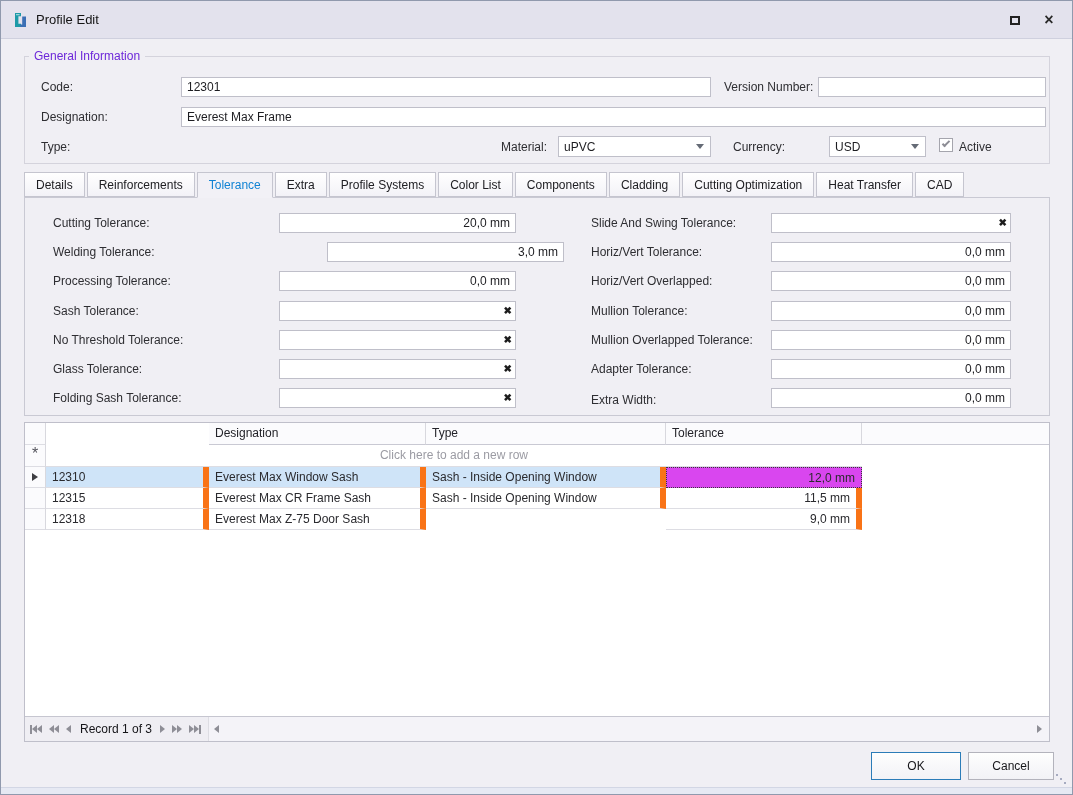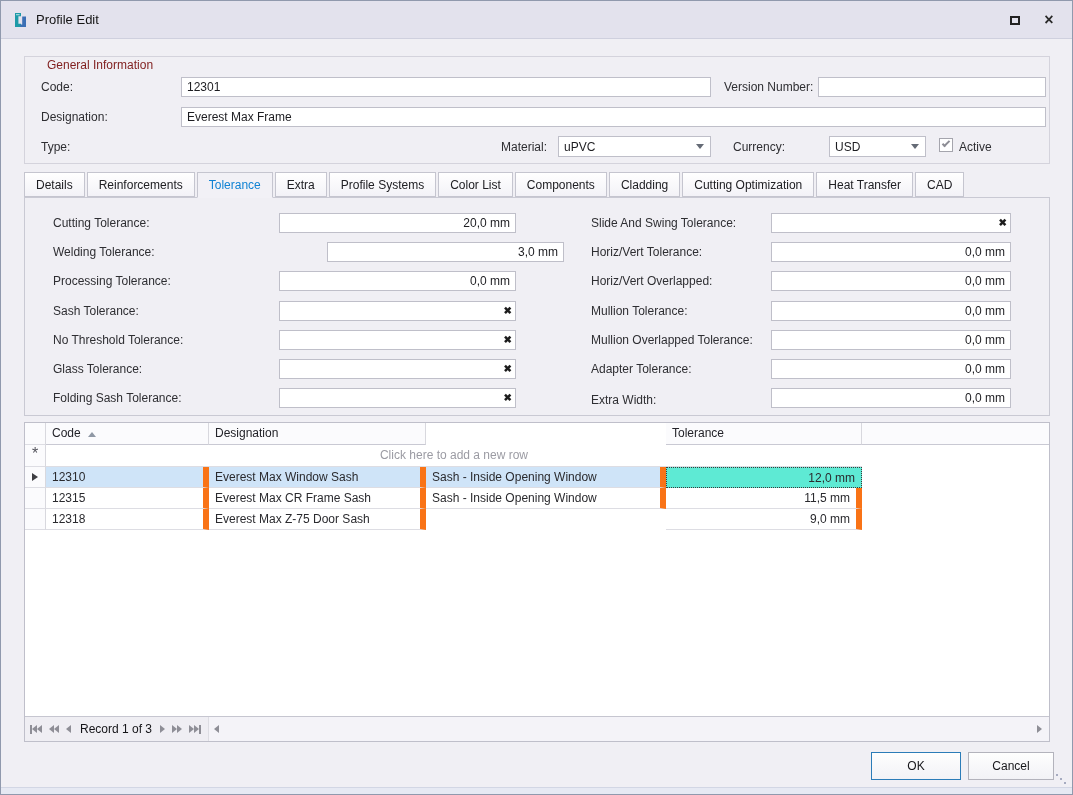--- a/index.html
+++ b/index.html
@@ -16,21 +16,21 @@
   .title-text{position:absolute;left:35px;top:11px;font-size:13px;color:#141414;}
   .winbtn{position:absolute;top:6px;width:30px;height:26px;display:flex;align-items:center;
           justify-content:center;cursor:default;}
   .btn-max{right:42px;}
   .btn-close{right:8px;font-size:16px;font-weight:bold;color:#2a2a2a;line-height:1;}
   .max-glyph{width:10px;height:9px;border:2px solid #222;}
 
   
   .groupbox{position:absolute;left:23px;top:55px;width:1026px;height:108px;
             border:1px solid #d4d3dc;}
-  .legend{position:absolute;left:17px;top:-8px;background:#f0eff4;padding:0 5px;color:#7f1d1d;margin-top:9px;}
+  .legend{position:absolute;left:4px;top:-8px;background:#f0eff4;padding:0 5px;color:#6d28d9;}
 
   .lbl{position:absolute;white-space:nowrap;color:#2e2e32;}
   .txt{position:absolute;height:20px;border:1px solid #bfbfc9;background:#fff;
        font-family:"Liberation Sans",sans-serif;font-size:12px;color:#1d1d21;
        padding:0 5px;outline:none;}
   .txt.right{text-align:right;}
 
   .combo{position:absolute;height:21px;border:1px solid #bfbfc9;background:#fff;
          display:flex;align-items:center;padding-left:5px;cursor:default;}
   .combo .val{flex:1;color:#1d1d21;}
@@ -56,21 +56,21 @@
 
   
   .grid{position:absolute;left:23px;top:421px;width:1026px;height:320px;
         border:1px solid #bfbfca;background:#fff;}
   .gh{position:absolute;top:0;height:22px;background:#fbfbfd;border-right:1px solid #d8d8de;
       border-bottom:1px solid #c9c9d3;padding:3px 0 0 6px;color:#232329;}
   .gcell{position:absolute;height:21px;border-right:6px solid #f97316;border-bottom:1px solid #dddde3;
          padding:3px 6px 0 6px;white-space:nowrap;overflow:hidden;background:#fff;}
   .gcell.right{text-align:right;}
   .gcell.sel{background:#cfe4f8;}
-  .gcell.focus{border:1px dotted #3a3a3a;background:#5eead4;}
+  .gcell.focus{border:1px dotted #3a3a3a;background:#d946ef;}
   .indcell{position:absolute;width:21px;height:21px;border-right:1px solid #d8d8de;
            border-bottom:1px solid #dddde3;background:#fbfbfd;text-align:center;}
   .sort-asc{display:inline-block;width:0;height:0;border-left:4px solid transparent;
             border-right:4px solid transparent;border-bottom:5px solid #8f98a5;margin-left:4px;}
   .row-arrow{width:0;height:0;border-top:4px solid transparent;border-bottom:4px solid transparent;
              border-left:6px solid #3e3e42;margin:6px auto 0;}
   .newrow-text{position:absolute;color:#9b9ba3;text-align:center;padding-top:3px;}
   .star{color:#54545c;font-size:16px;line-height:18px;}
 
   
@@ -219,25 +219,22 @@
 
   <span class="lbl" style="left:590px;top:361px;">Adapter Tolerance:</span>
   <input class="txt right" style="left: 770px; top: 358px; width: 240px;" value="0,0 mm">
 
   <span class="lbl" style="left:590px;top:392px;">Extra Width:</span>
   <input class="txt right" style="left: 770px; top: 387px; width: 240px;" value="0,0 mm">
 
   <div class="grid">
 
     <div class="indcell" style="left:0;top:0;height:22px;background:#fbfbfd;"></div>
-    <div class="gh" style="left:21px;width:163px;">
-      <span>Code</span>
-      <span class="sort-asc"></span>
-    </div>
     <div class="gh" style="left:184px;width:217px;">Designation</div>
+    <div class="gh" style="left:401px;width:240px;">Type</div>
     <div class="gh" style="left:641px;width:196px;">Tolerance</div>
     <div class="gh" style="left:837px;width:187px;border-right:none;"></div>
 
     <div class="indcell" style="left:0;top:22px;height:22px;">
       <span class="star">*</span>
     </div>
     <div class="newrow-text" style="left:21px;top:22px;width:816px;height:22px;border-bottom:1px solid #dddde3;">Click here to add a new row</div>
 
     <div class="indcell" style="left:0;top:44px;">
       <div class="row-arrow"></div>

